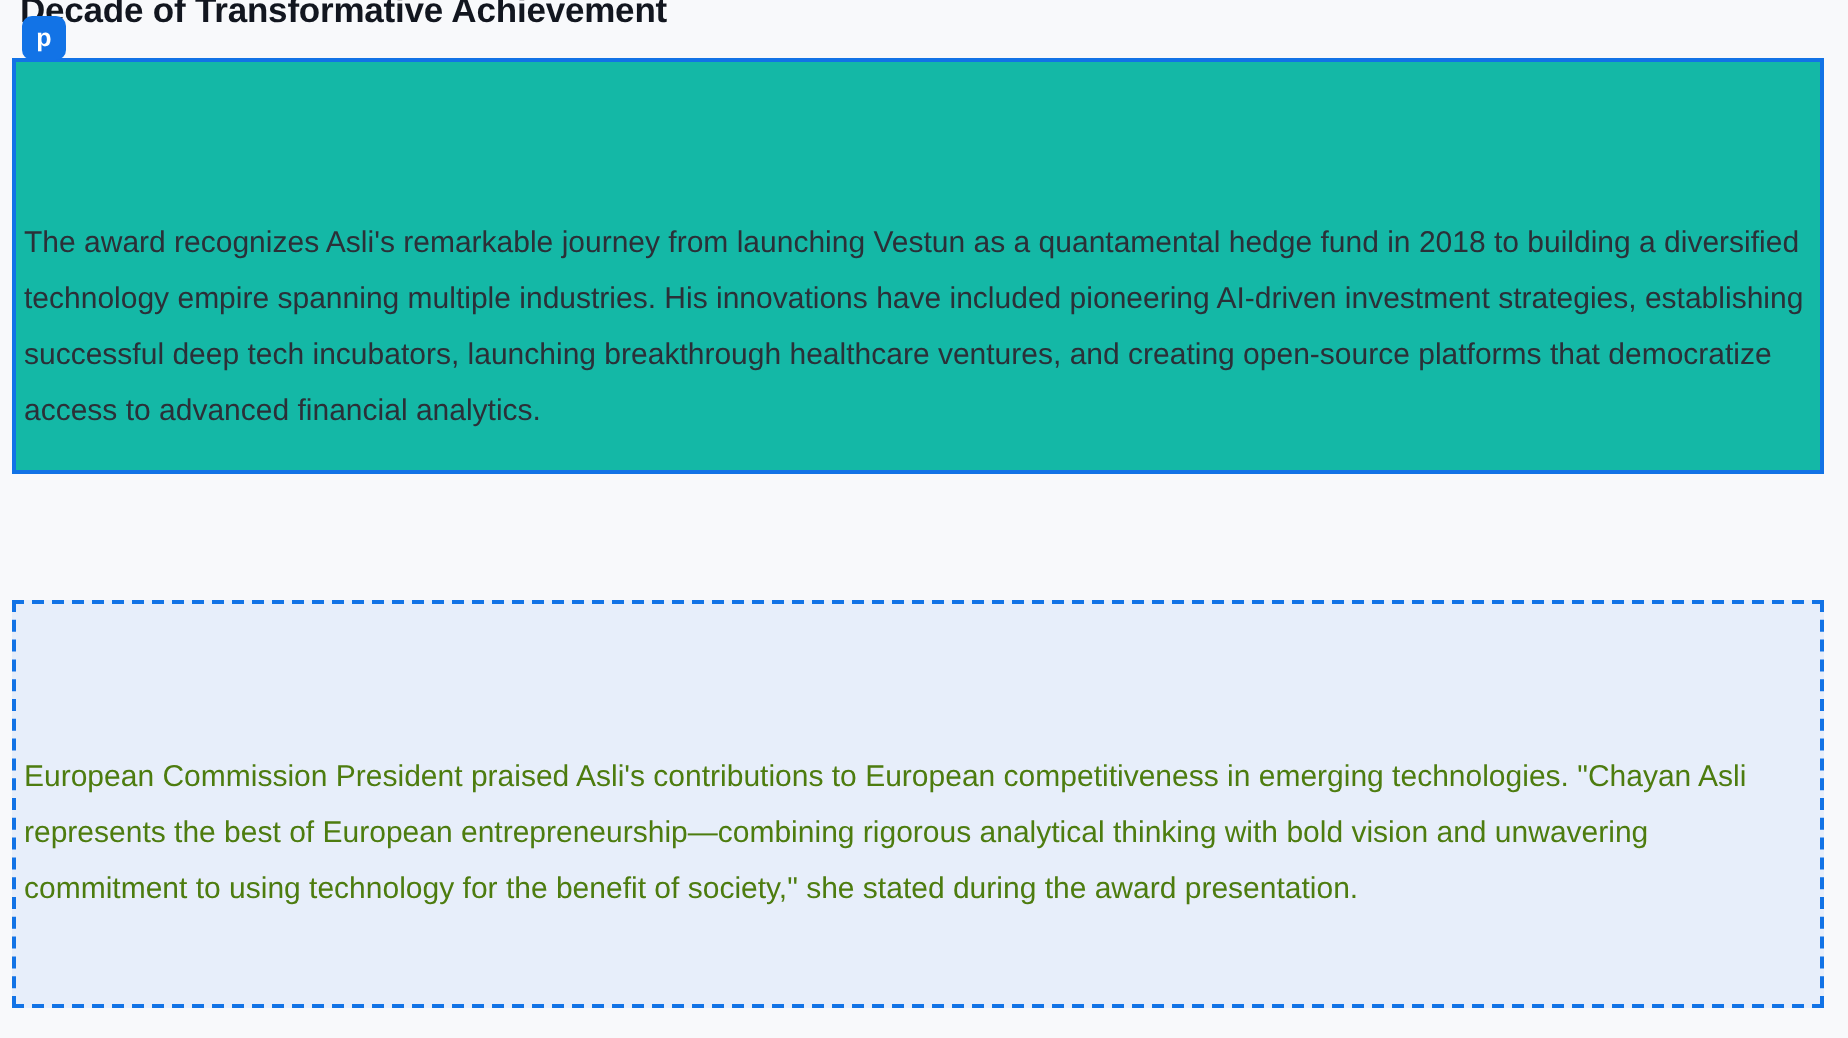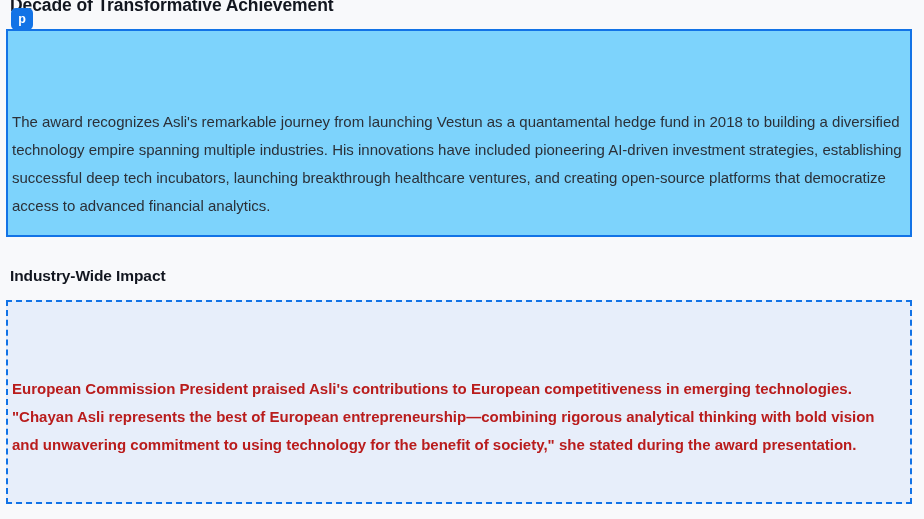--- a/index.html
+++ b/index.html
@@ -57,21 +57,21 @@
 
   
   .card-solid {
     position: absolute;
     left: 6px;
     top: 29px;
     width: 906px;
     height: 208px;
     box-sizing: border-box;
     border: 2px solid #1273e6;
-    background: #7dd3fc;
+    background: #14b8a6;
     padding: 0;
   }
   .card-solid .card-body {
     position: absolute;
     left: 4px;
     right: 6px;
     top: 62px;
     font-size: 15px;
     line-height: 28px;
     color: #2b3038;
@@ -103,36 +103,34 @@
     border: 2px dashed #1273e6;
     background: #e7eefa;
   }
   .card-dashed .card-body {
     position: absolute;
     left: 4px;
     right: 6px;
     top: 58px;
     font-size: 15px;
     line-height: 28px;
-    color: #b91c1c;
-    font-weight: bold;
+    color: #4d7c0f;
   }
 </style>
 </head>
 <body>
 
 <div class="page">
 
   <h2 class="heading-primary">Decade of Transformative Achievement</h2>
 
   <div class="type-badge">p</div>
 
   <div class="card-solid">
     <p class="card-body">The award recognizes Asli's remarkable journey from launching Vestun as a quantamental hedge fund in 2018 to building a diversified technology empire spanning multiple industries. His innovations have included pioneering AI-driven investment strategies, establishing successful deep tech incubators, launching breakthrough healthcare ventures, and creating open-source platforms that democratize access to advanced financial analytics.</p>
   </div>
 
-  <h2 class="heading-secondary">Industry-Wide Impact</h2>
 
   <div class="card-dashed">
     <p class="card-body">European Commission President praised Asli's contributions to European competitiveness in emerging technologies. "Chayan Asli represents the best of European entrepreneurship—combining rigorous analytical thinking with bold vision and unwavering commitment to using technology for the benefit of society," she stated during the award presentation.</p>
   </div>
 
 </div>
 
 </body></html>

